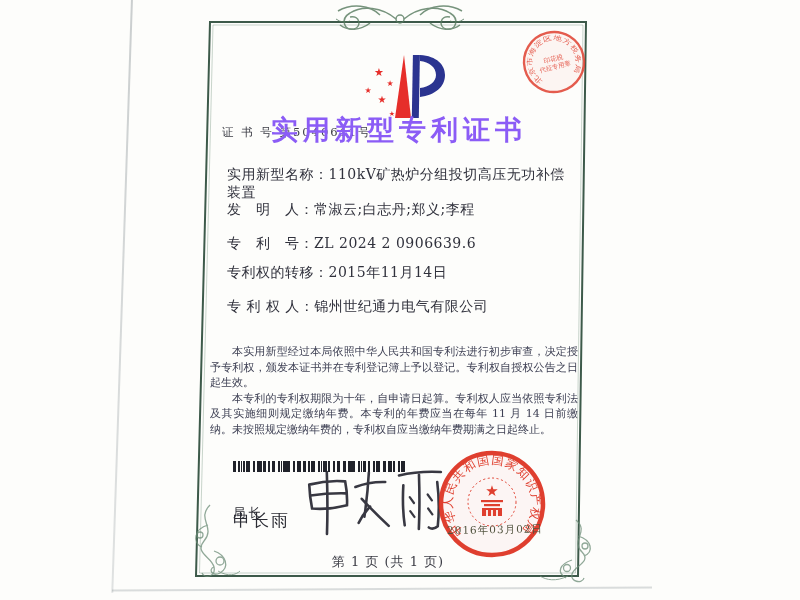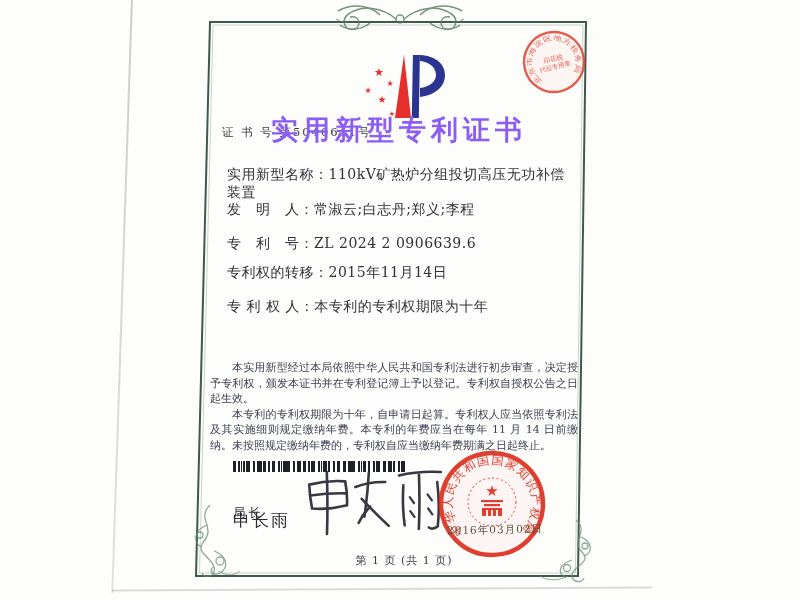--- a/index.html
+++ b/index.html
@@ -14,30 +14,30 @@
       background:rgba(125,135,140,.28);transform:rotate(-.3deg);}
   
   .overlay{position:absolute;left:0;top:0;width:800px;height:600px;}
   .txt{position:absolute;color:#2e2f38;}
   .certno{left:222px;top:81px;font-size:11.5px;letter-spacing:2px;color:#3a3b44;margin-top:44px;}
   .title{left:210px;top:112px;width:378px;text-align:center;font-size:27px;
          font-weight:bold;letter-spacing:5px;color:#8b5cf6;}
   .field{left:227px;width:345px;font-size:14px;color:#30313c;letter-spacing:.5px;}
   .f1{top:166px}.f2{top:201px}.f3{top:235px}.f4{top:264px}.f5{top:298px}.f6{top:328px}
   .paras{left:210px;top:344px;width:368px;font-size:11px;line-height:15.5px;
-         color:#3e4054;text-align:justify;margin-top:16px;}
+         color:#3e4054;text-align:justify;}
   .paras p{margin:0;text-indent:2em;}
   .barcode{position:absolute;left:233px;top:461px;width:172px;height:11px;
       background:
         repeating-linear-gradient(90deg,#20222a 0 2px,transparent 2px 5px),
         repeating-linear-gradient(90deg,#20222a 0 1px,transparent 1px 8px),
         repeating-linear-gradient(90deg,#20222a 0 3px,transparent 3px 13px);}
   .director-title{left:233px;top:505px;font-size:12.5px;letter-spacing:3px;color:#2c2d35;}
   .director-name{left:233px;top:509px;font-size:17px;letter-spacing:2px;color:#2c2d35;}
-  .pagefoot{left:304px;top:553px;width:200px;text-align:center;font-size:11px;
+  .pagefoot{left:288px;top:553px;width:200px;text-align:center;font-size:13px;
             color:#3c3d46;letter-spacing:1px;}
   .sig{position:absolute;left:300px;top:468px;width:170px;height:74px;transform:rotate(-2deg);}
   .seal-big{position:absolute;left:436px;top:448px;width:112px;height:112px;opacity:.92;}
   .seal-date{position:absolute;left:447px;top:523px;width:120px;font-size:10.5px;
              color:#50523d;letter-spacing:1px;transform:rotate(-1deg);}
   .seal-small{position:absolute;left:520px;top:28px;width:68px;height:68px;
               transform:rotate(-14deg);opacity:.85;}
   .logo{position:absolute;left:352px;top:50px;width:95px;height:75px;}
 </style>
 </head>
@@ -105,21 +105,21 @@
   <div class="txt field f2">
     <span>发　明　人：</span><span>常淑云;白志丹;郑义;李程</span>
   </div>
   <div class="txt field f3">
     <span>专　利　号：</span><span>ZL 2024 2 0906639.6</span>
   </div>
   <div class="txt field f4">
     <span>专利权的转移：</span><span>2015年11月14日</span>
   </div>
   <div class="txt field f5">
-    <span>专 利 权 人：</span><span>本专利的专利权期限为十年</span>
+    <span>专 利 权 人：</span><span>锦州世纪通力电气有限公司</span>
   </div>
 
   <div class="txt paras">
     <p>本实用新型经过本局依照中华人民共和国专利法进行初步审查，决定授予专利权，颁发本证书并在专利登记簿上予以登记。专利权自授权公告之日起生效。</p>
     <p>本专利的专利权期限为十年，自申请日起算。专利权人应当依照专利法及其实施细则规定缴纳年费。本专利的年费应当在每年 11 月 14 日前缴纳。未按照规定缴纳年费的，专利权自应当缴纳年费期满之日起终止。</p>
   </div>
 
   <div class="barcode"></div>
 
   <div class="txt director-title">局长</div>

